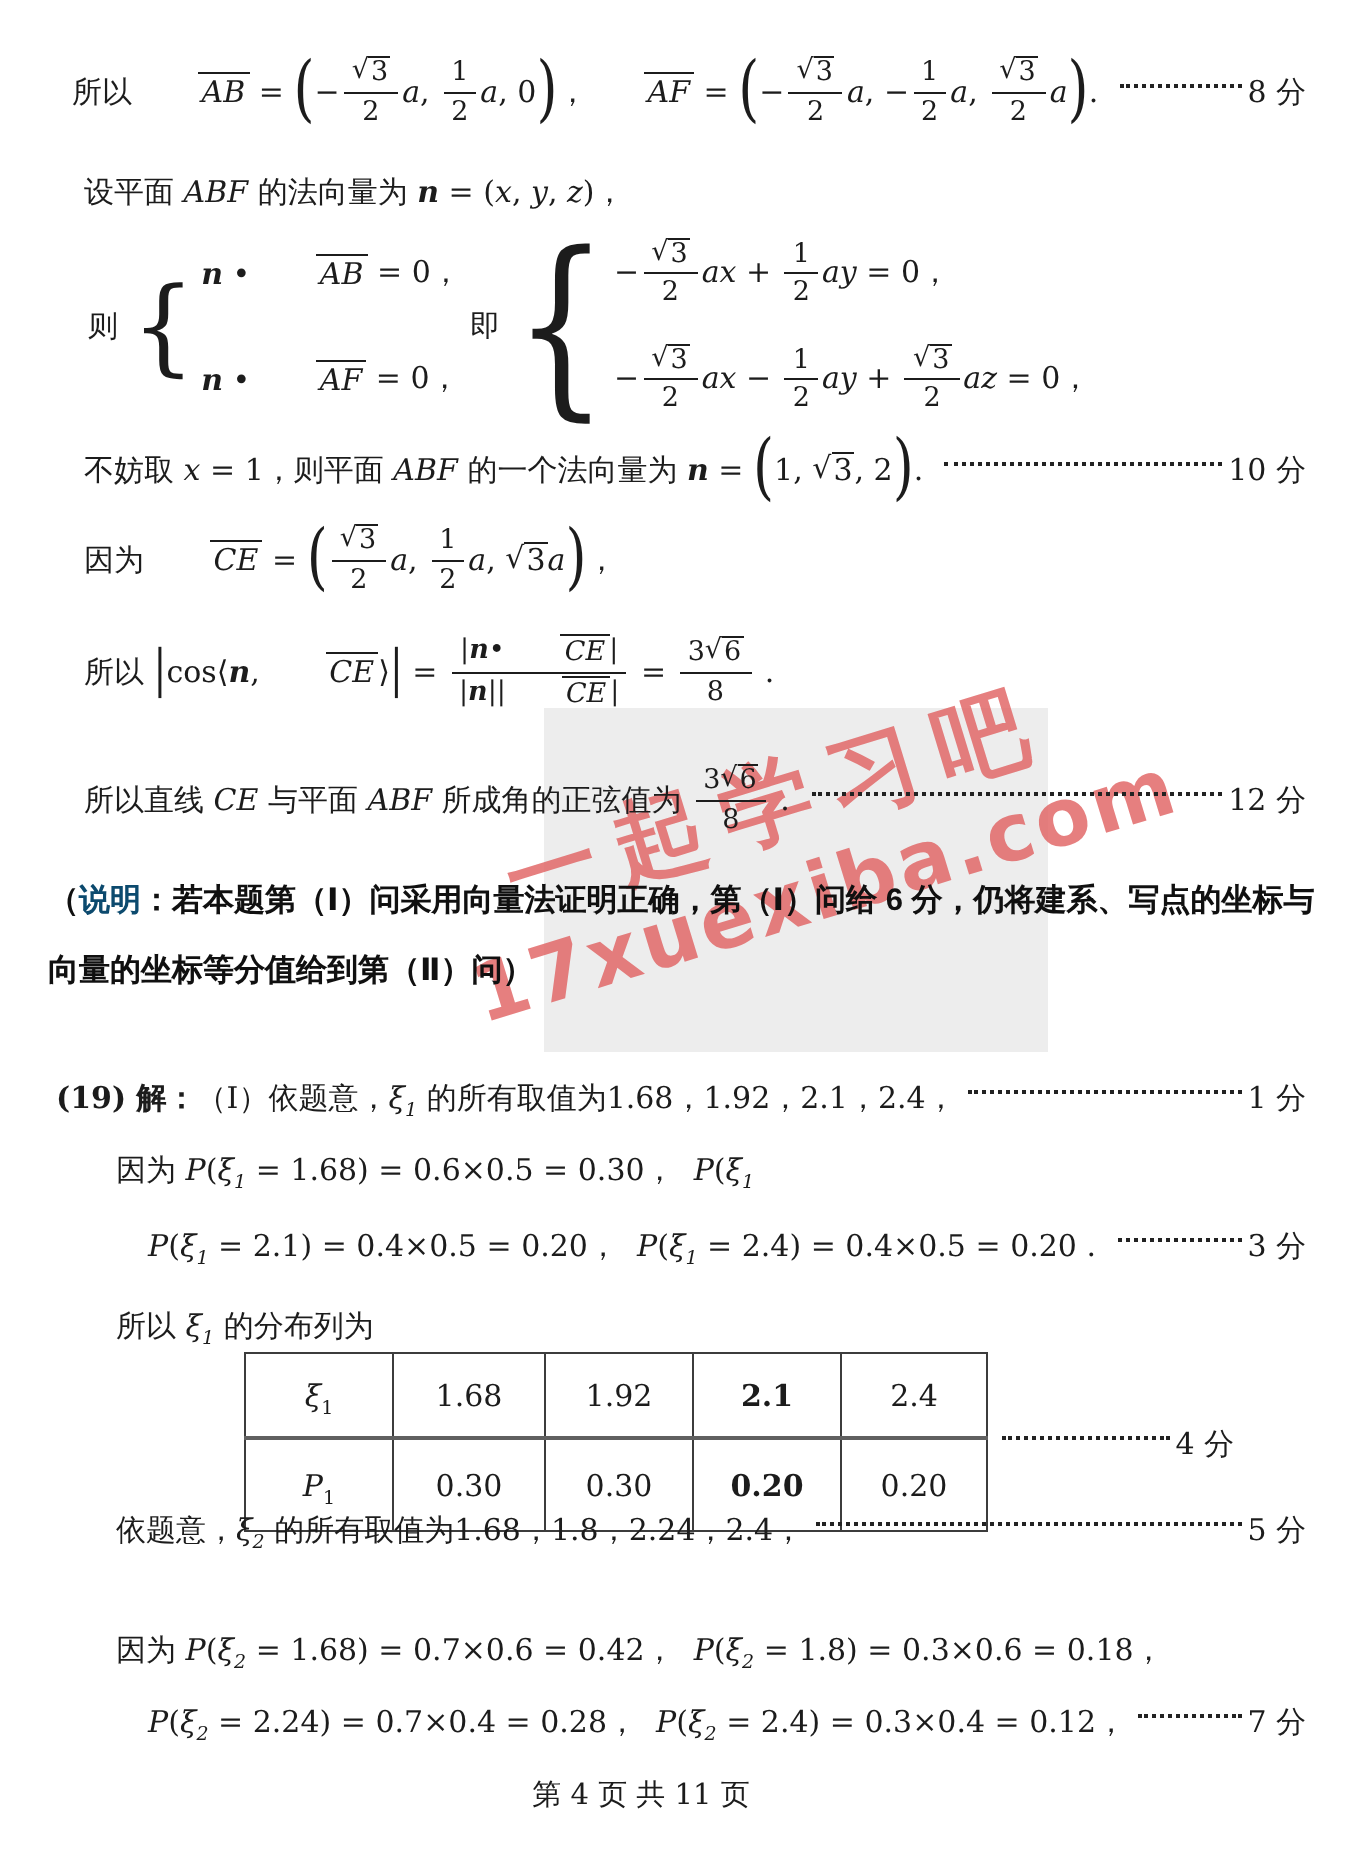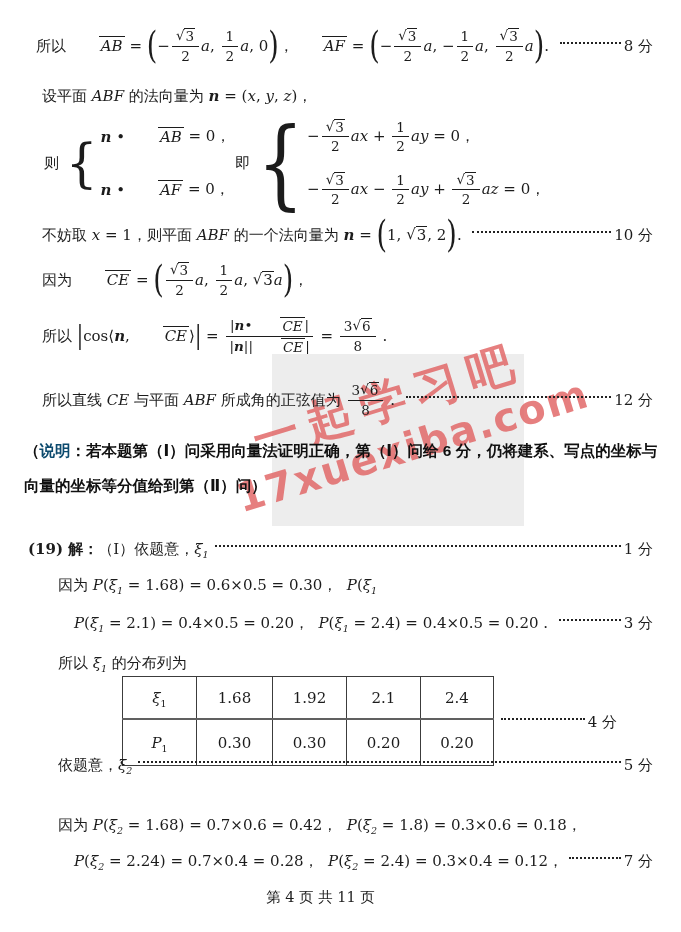--- a/index.html
+++ b/index.html
@@ -37,21 +37,21 @@
   .note{position:absolute;z-index:2;font-family:"Liberation Sans","DejaVu Sans",sans-serif;
         font-weight:bold;font-size:15.5px;line-height:2.25;color:#101010;}
   .note .mr{color:#0c4a6e;}
   .dist{position:absolute;z-index:2;border-collapse:collapse;font-size:15px;text-align:center;}
   .dist td{border:1.5px solid #3c3c3c;padding:0;}
   .dist tr:first-child td{height:41px;border-bottom:2.5px solid #606060;}
   .dist tr:last-child td{height:45px;}
   .dist td.c0{width:73px;}
   .dist td.c1{width:75px;}
   .dist td.c2{width:73px;}
-  .dist td.c3{width:73px;}
+  .dist td.c3{width:73px;font-weight:bold;}
   .dist td.c4{width:72px;}
   .footer{position:absolute;left:0;right:40px;top:888px;z-index:2;display:flex;justify-content:center;gap:30px;font-size:14.5px;}
 </style>
 </head>
 <body>
 
 <div class="page">
 
   <div class="shade"></div>
 
@@ -172,20 +172,21 @@
       <span class="lead"></span>
       <span class="mscore">12 分</span>
     </div>
 
   <div class="note" style="left:24px;top:434px;width:642px"><span class="mb">（</span><span class="mr">说明</span><span class="mb">：若本题第（Ⅰ）问采用向量法证明正确，第（Ⅰ）问给 6 分，仍将建系、写点的坐标与向量的坐标等分值给到第（Ⅱ）问）</span></div>
 
   <div class="mline" style="left:28px;top:536px;height:26px;right:28px">
       <span class="mb">(19) 解：</span>
       <span class="mt">（Ⅰ）依题意，</span>
       <span class="mi">ξ<sub>1</sub></span>
+      <span class="mt"> 的所有取值为1.68，1.92，2.1，2.4，</span>
       <span class="lead"></span>
       <span class="mscore">1 分</span>
     </div>
   <div class="mline" style="left:58px;top:572px;height:26px">
       <span class="mt">因为 </span>
       <span class="mi">P</span>
       <span class="mt">(</span>
       <span class="mi">ξ<sub>1</sub></span>
       <span class="mt"> = 1.68) = 0.6×0.5 = 0.30，  </span>
       <span class="mi">P</span>
@@ -229,20 +230,21 @@
     </tbody>
   </table>
   <div class="mline" style="left:495px;top:702px;width:122px;height:40px">
       <span class="lead"></span>
       <span class="mscore">4 分</span>
     </div>
 
   <div class="mline" style="left:58px;top:752px;height:26px;right:28px">
       <span class="mt">依题意，</span>
       <span class="mi">ξ<sub>2</sub></span>
+      <span class="mt"> 的所有取值为1.68，1.8，2.24，2.4，</span>
       <span class="lead"></span>
       <span class="mscore">5 分</span>
     </div>
   <div class="mline" style="left:58px;top:812px;height:26px">
       <span class="mt">因为 </span>
       <span class="mi">P</span>
       <span class="mt">(</span>
       <span class="mi">ξ<sub>2</sub></span>
       <span class="mt"> = 1.68) = 0.7×0.6 = 0.42，  </span>
       <span class="mi">P</span>

